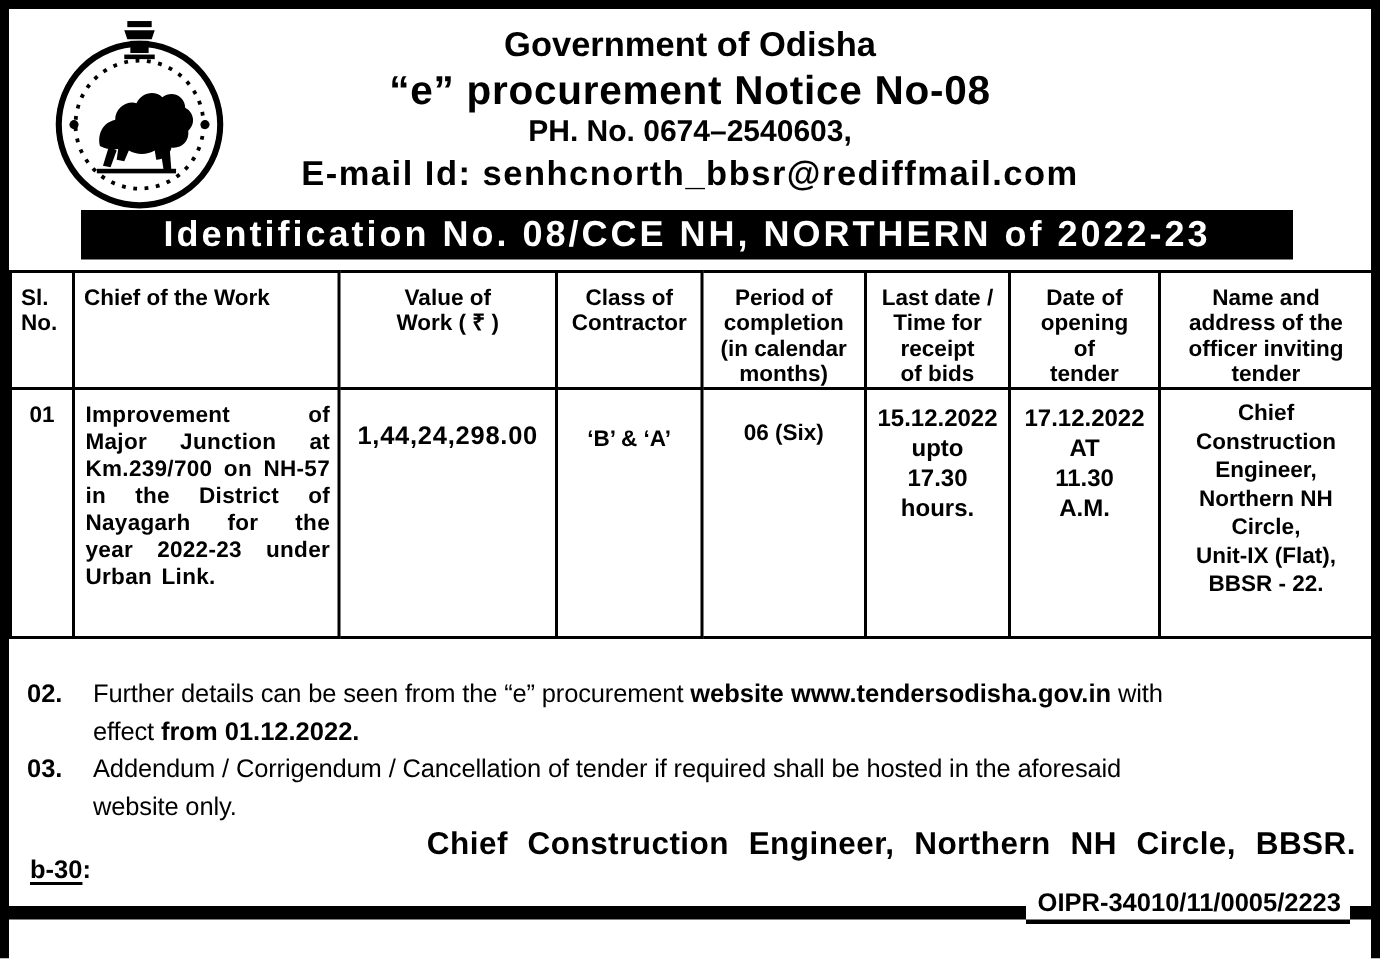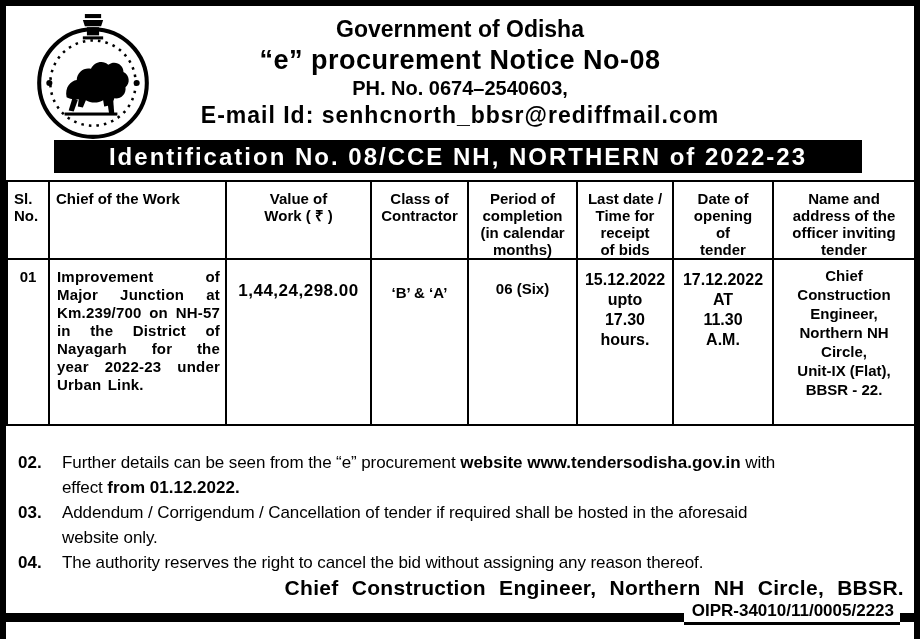--- a/index.html
+++ b/index.html
@@ -190,28 +190,25 @@
     <div class="note">
       <span class="note-num">02.</span>
       <span class="note-text"><span>Further details can be seen from the “e” procurement </span><b>website www.tendersodisha.gov.in</b><span> with
 effect </span><b>from 01.12.2022.</b></span>
     </div>
     <div class="note">
       <span class="note-num">03.</span>
       <span class="note-text">Addendum / Corrigendum / Cancellation of tender if required shall be hosted in the aforesaid
 website only.</span>
     </div>
-    <div class="note">
-      <span class="note-num">04.</span>
-      <span class="note-text">The authority reserves the right to cancel the bid without assigning any reason thereof.</span>
-    </div>
   </div>
 
   <div class="signature">Chief Construction Engineer, Northern NH Circle, BBSR.</div>
 
+  <div class="ref-row"><span class="u">b-30</span><span>:</span></div>
 
   <div class="bottom-row">
     <div class="bbar"></div>
     <div class="oipr">OIPR-34010/11/0005/2223</div>
     <div class="bcorner"></div>
   </div>
 
 </div>
 
 </body></html>

